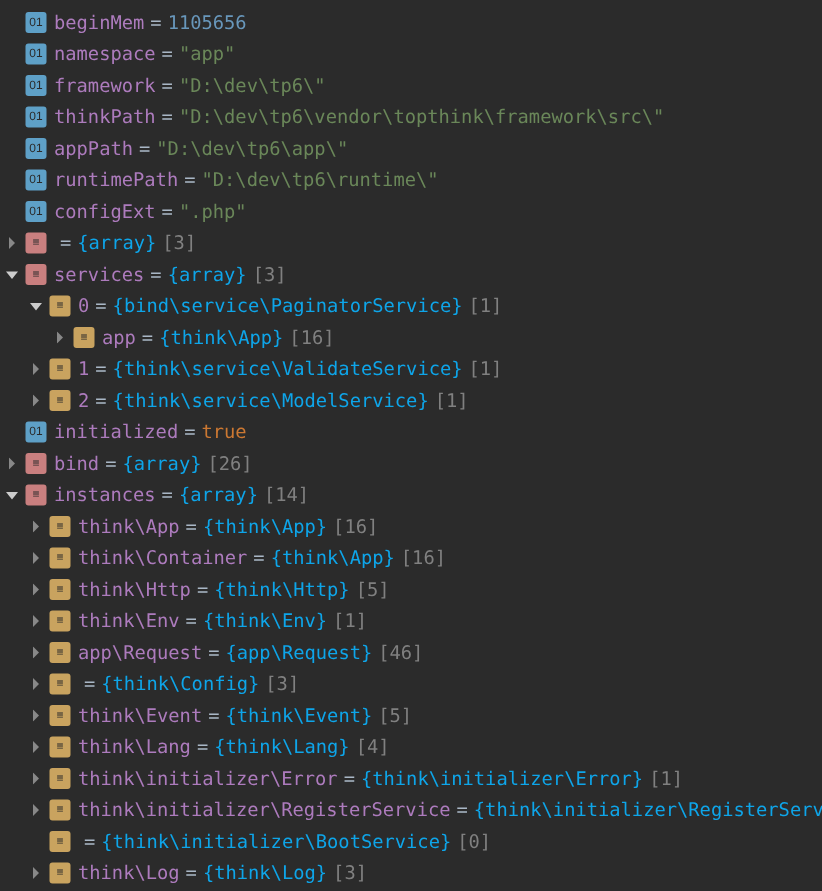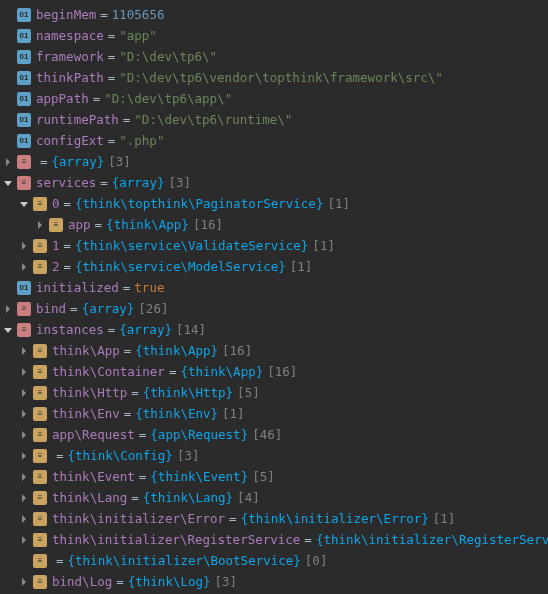--- a/index.html
+++ b/index.html
@@ -2,21 +2,21 @@
 <html><head>
 <meta charset="utf-8">
 <style>
   html,body{margin:0;padding:0;background:#2b2b2b;font-family:"Consolas","Menlo",monospace;font-size:12.5px;color:#a9b7c6;width:548px}
   .tree{padding:4px 0 6px 0}
   .row{display:flex;align-items:center;height:21px;white-space:nowrap}
   .ind{display:inline-block;width:16px;height:21px;flex:0 0 16px}
   .arrow{width:16px;height:21px;flex:0 0 16px;display:flex;align-items:center;justify-content:center;cursor:pointer}
   .arrow svg{width:8px;height:8px}
   .icon{width:16px;height:16px;flex:0 0 16px;display:flex;align-items:center;justify-content:center;margin-right:4px}
-  .pbox{width:14px;height:14px;border-radius:2px;display:flex;align-items:center;justify-content:center;font-size:8px;font-weight:bold;color:#2b2b2b;font-family:Arial,sans-serif}
+  .pbox{width:14px;height:14px;border-radius:2px;display:flex;align-items:center;justify-content:center;font-size:8px;font-weight:normal;color:#2b2b2b;font-family:Arial,sans-serif}
   .pbox.prim{background:#5ea0c7}
   .pbox.obj{background:#c9a35f}
   .pbox.fld{background:#c97f7f}
   .name{color:#ad7bbd}
   .eq{color:#a9b7c6;padding:0 4px}
   .str{color:#6a8759}
   .num{color:#6897bb}
   .kw{color:#cc7832}
   .type{color:#0ea5e9}
   .cnt{color:#808080;padding-left:4px}
@@ -120,21 +120,21 @@
       <span class="arrow">
         <svg viewBox="0 0 8 8">
           <path d="M0 2 L8 2 L4 7 Z" fill="#ccc"></path>
         </svg>
       </span>
       <span class="icon">
         <span class="pbox obj">≡</span>
       </span>
       <span class="name">0</span>
       <span class="eq">=</span>
-      <span class="type">{think\topthink\PaginatorService}</span>
+      <span class="type">{bind\service\PaginatorService}</span>
       <span class="cnt">[1]</span>
     </div>
     <div class="row">
       <span class="ind"></span>
       <span class="ind"></span>
       <span class="arrow">
         <svg viewBox="0 0 8 8">
           <path d="M2 0 L6 4 L2 8 Z" fill="#888"></path>
         </svg>
       </span>
@@ -374,18 +374,18 @@
     <div class="row">
       <span class="ind"></span>
       <span class="arrow">
         <svg viewBox="0 0 8 8">
           <path d="M2 0 L6 4 L2 8 Z" fill="#888"></path>
         </svg>
       </span>
       <span class="icon">
         <span class="pbox obj">≡</span>
       </span>
-      <span class="name">bind\Log</span>
+      <span class="name">think\Log</span>
       <span class="eq">=</span>
       <span class="type">{think\Log}</span>
       <span class="cnt">[3]</span>
     </div>
   </div>
 
 </body></html>

